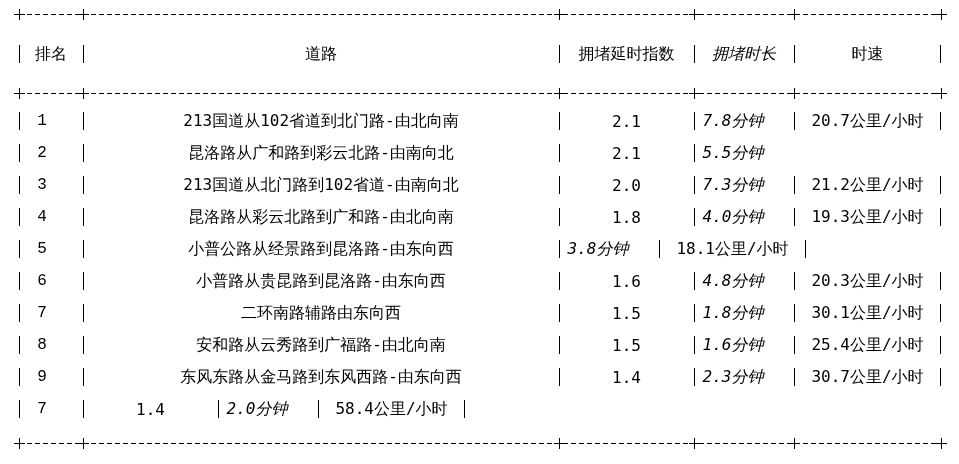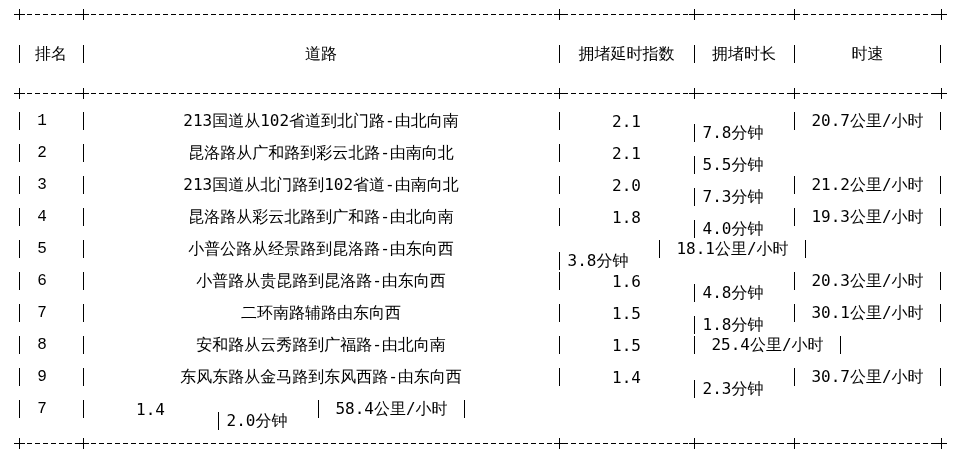--- a/index.html
+++ b/index.html
@@ -37,26 +37,26 @@
   }
   
   .cell.last::after {
     content:""; position:absolute; right:0; top:50%; margin-top:-9px;
     width:1px; height:18px; background:#000;
   }
 
   .c-rank  { width:64px;font-family:Liberation Mono, monospace; }
   .c-road  { width:476px; }
   .c-index { width:135px;text-align:right; }
-  .c-dur   { width:100px; }
+  .c-dur   { width:100px;font-style:italic; }
   .c-speed { width:147px;text-align:center; }
 
   
   .tbody .c-rank { padding-right:18px; }
-  .tbody .c-dur  { padding-right:22px;margin-top:12px; }
+  .tbody .c-dur  { padding-right:22px; }
 </style>
 </head>
 <body>
 
 <div class="ascii-table">
 
   <div class="hline">
     <i class="plus p0"></i>
       <i class="plus p1"></i>
       <i class="plus p2"></i>
@@ -135,20 +135,21 @@
       <div class="cell c-road">二环南路辅路由东向西</div>
       <div class="cell c-index">1.5</div>
       <div class="cell c-dur">1.8分钟</div>
       <div class="cell c-speed last">30.1公里/小时</div>
     </div>
 
     <div class="row">
       <div class="cell c-rank">8</div>
       <div class="cell c-road">安和路从云秀路到广福路-由北向南</div>
       <div class="cell c-index">1.5</div>
+      <div class="cell c-dur">1.6分钟</div>
       <div class="cell c-speed last">25.4公里/小时</div>
     </div>
 
     <div class="row">
       <div class="cell c-rank">9</div>
       <div class="cell c-road">东风东路从金马路到东风西路-由东向西</div>
       <div class="cell c-index">1.4</div>
       <div class="cell c-dur">2.3分钟</div>
       <div class="cell c-speed last">30.7公里/小时</div>
     </div>

